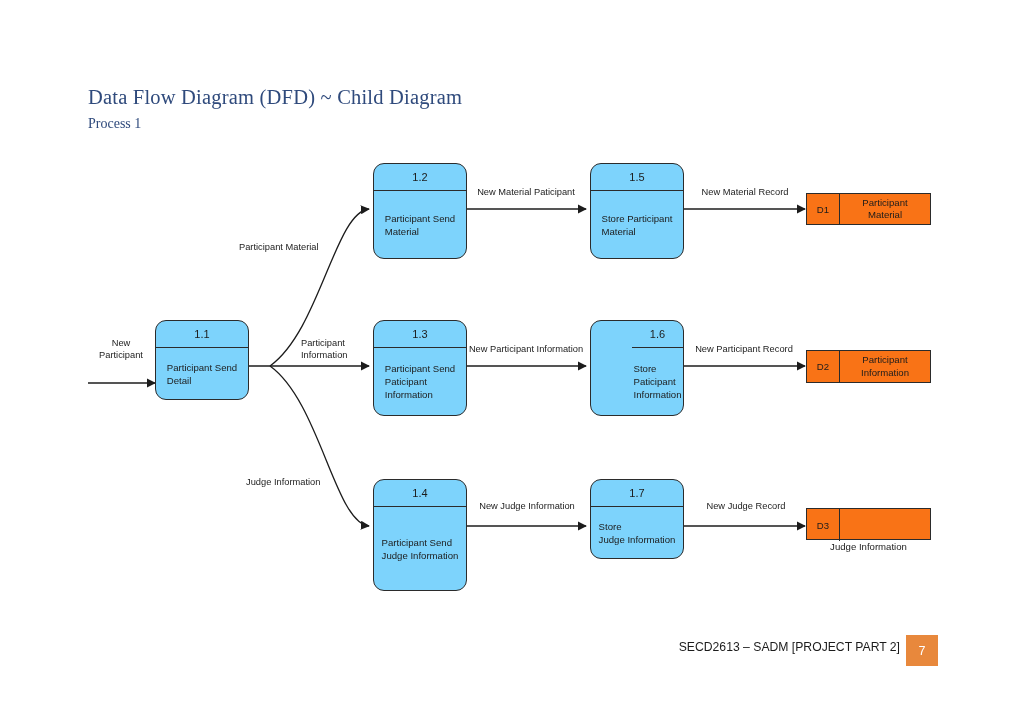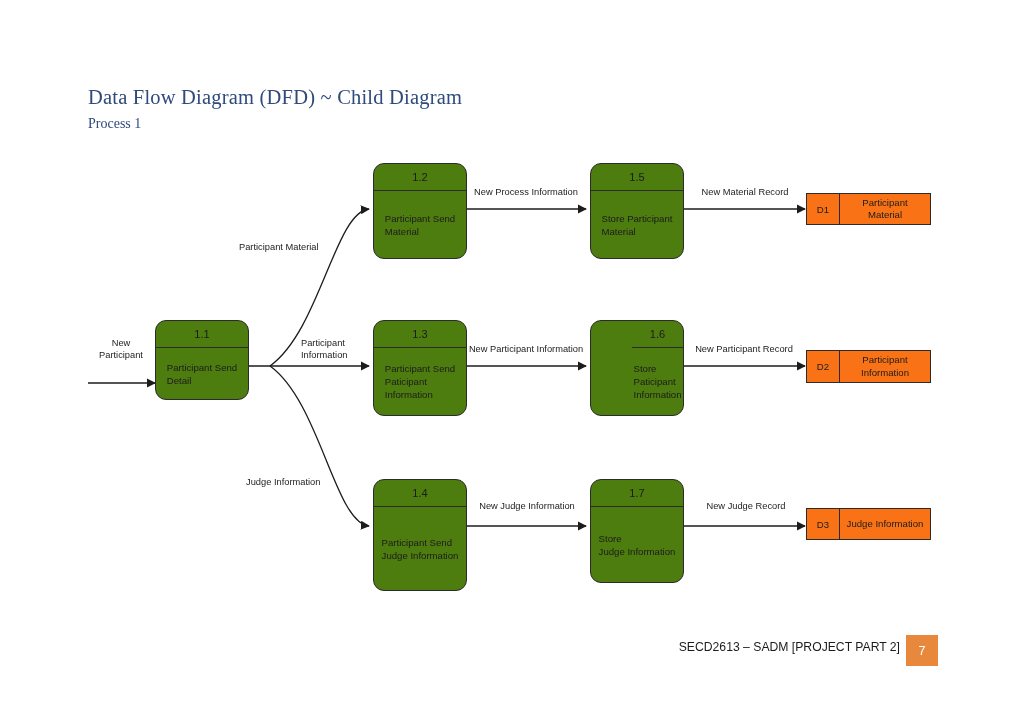--- a/index.html
+++ b/index.html
@@ -52,21 +52,21 @@
     width: 1024px;
     height: 724px;
   }
 
   
   .process-box {
     position: absolute;
     box-sizing: border-box;
     border: 1.6px solid #2b2b2b;
     border-radius: 11px;
-    background: #4d7c0f;
+    background: #7dd3fc;
     display: flex;
     flex-direction: column;
     align-items: stretch;
     z-index: 3;
   }
   .process-id {
     height: 26px;
     line-height: 26px;
     text-align: center;
     font-size: 11px;
@@ -223,53 +223,53 @@
 Material</div>
   </div>
 
   <div class="process-box" style="left:590px; top:320px; width:94px; height:96px;padding-left:41px;">
     <div class="process-id">1.6</div>
     <div class="process-label">Store
 Paticipant
 Information</div>
   </div>
 
-  <div class="process-box" style="left:590px; top:479px; width:94px; height:104px;">
+  <div class="process-box" style="left:590px; top:479px; width:94px; height:80px;">
     <div class="process-id">1.7</div>
     <div class="process-label">Store
 Judge Information</div>
   </div>
 
   <div class="datastore-box" style="left:806px; top:193px; width:125px; height:32px;">
     <div class="datastore-id">D1</div>
     <div class="datastore-label">Participant Material</div>
   </div>
 
   <div class="datastore-box" style="left:806px; top:350px; width:125px; height:33px;">
     <div class="datastore-id">D2</div>
     <div class="datastore-label">Participant
 Information</div>
   </div>
 
-  <div class="datastore-box" style="left:806px; top:508px; width:125px; height:32px;">
+  <div class="datastore-box" style="left:806px; top:508px; width:125px; height:32px;flex-direction:column;">
     <div class="datastore-id">D3</div>
     <div class="datastore-label">Judge Information</div>
   </div>
 
   <div class="flow-label fl-center" style="left:88px; top:337px; width:66px;">New
 Participant</div>
 
   <div class="flow-label fl-left" style="left:239px; top:241px; width:130px;">Participant Material</div>
 
   <div class="flow-label fl-left" style="left:301px; top:337px; width:72px;">Participant
 Information</div>
 
   <div class="flow-label fl-left" style="left:246px; top:476px; width:120px;">Judge Information</div>
 
-  <div class="flow-label fl-center" style="left:466px; top:186px; width:120px;">New Process Information</div>
+  <div class="flow-label fl-center" style="left:466px; top:186px; width:120px;">New Material Paticipant</div>
 
   <div class="flow-label fl-center" style="left:464px; top:343px; width:124px;">New Participant Information</div>
 
   <div class="flow-label fl-center" style="left:474px; top:500px; width:106px;">New Judge Information</div>
 
   <div class="flow-label fl-center" style="left:686px; top:186px; width:118px;">New Material Record</div>
 
   <div class="flow-label fl-center" style="left:683px; top:343px; width:122px;">New Participant Record</div>
 
   <div class="flow-label fl-center" style="left:692px; top:500px; width:108px;">New Judge Record</div>

